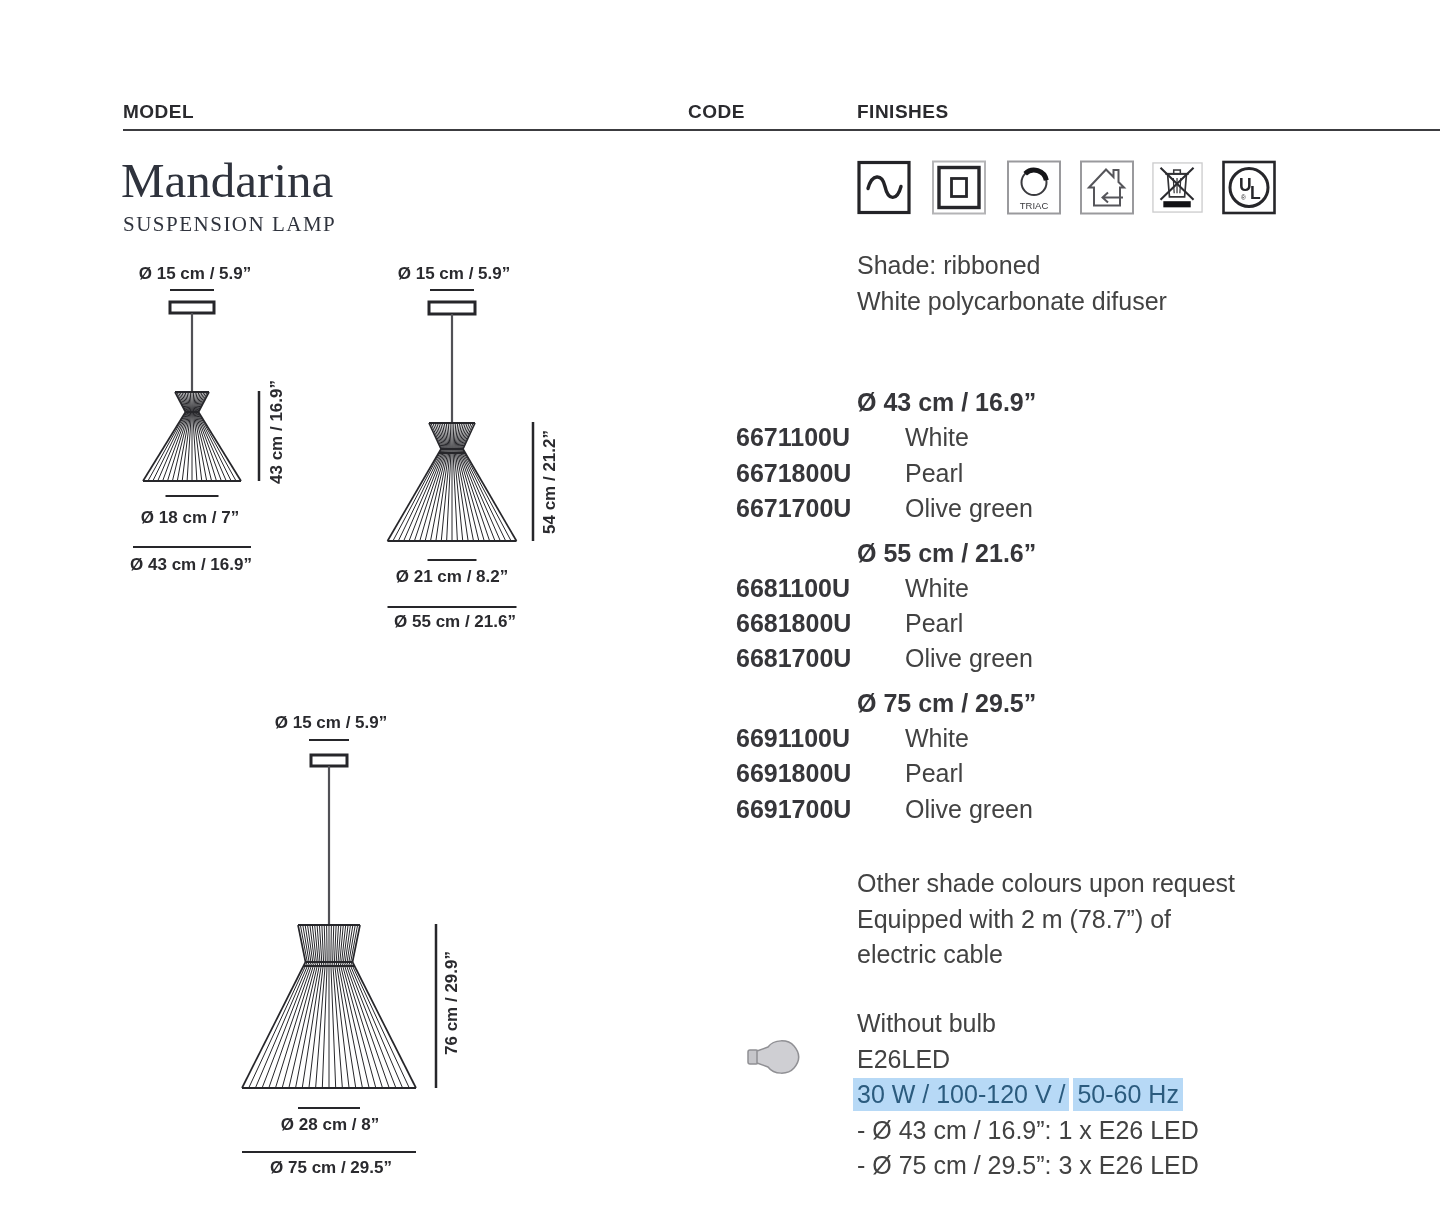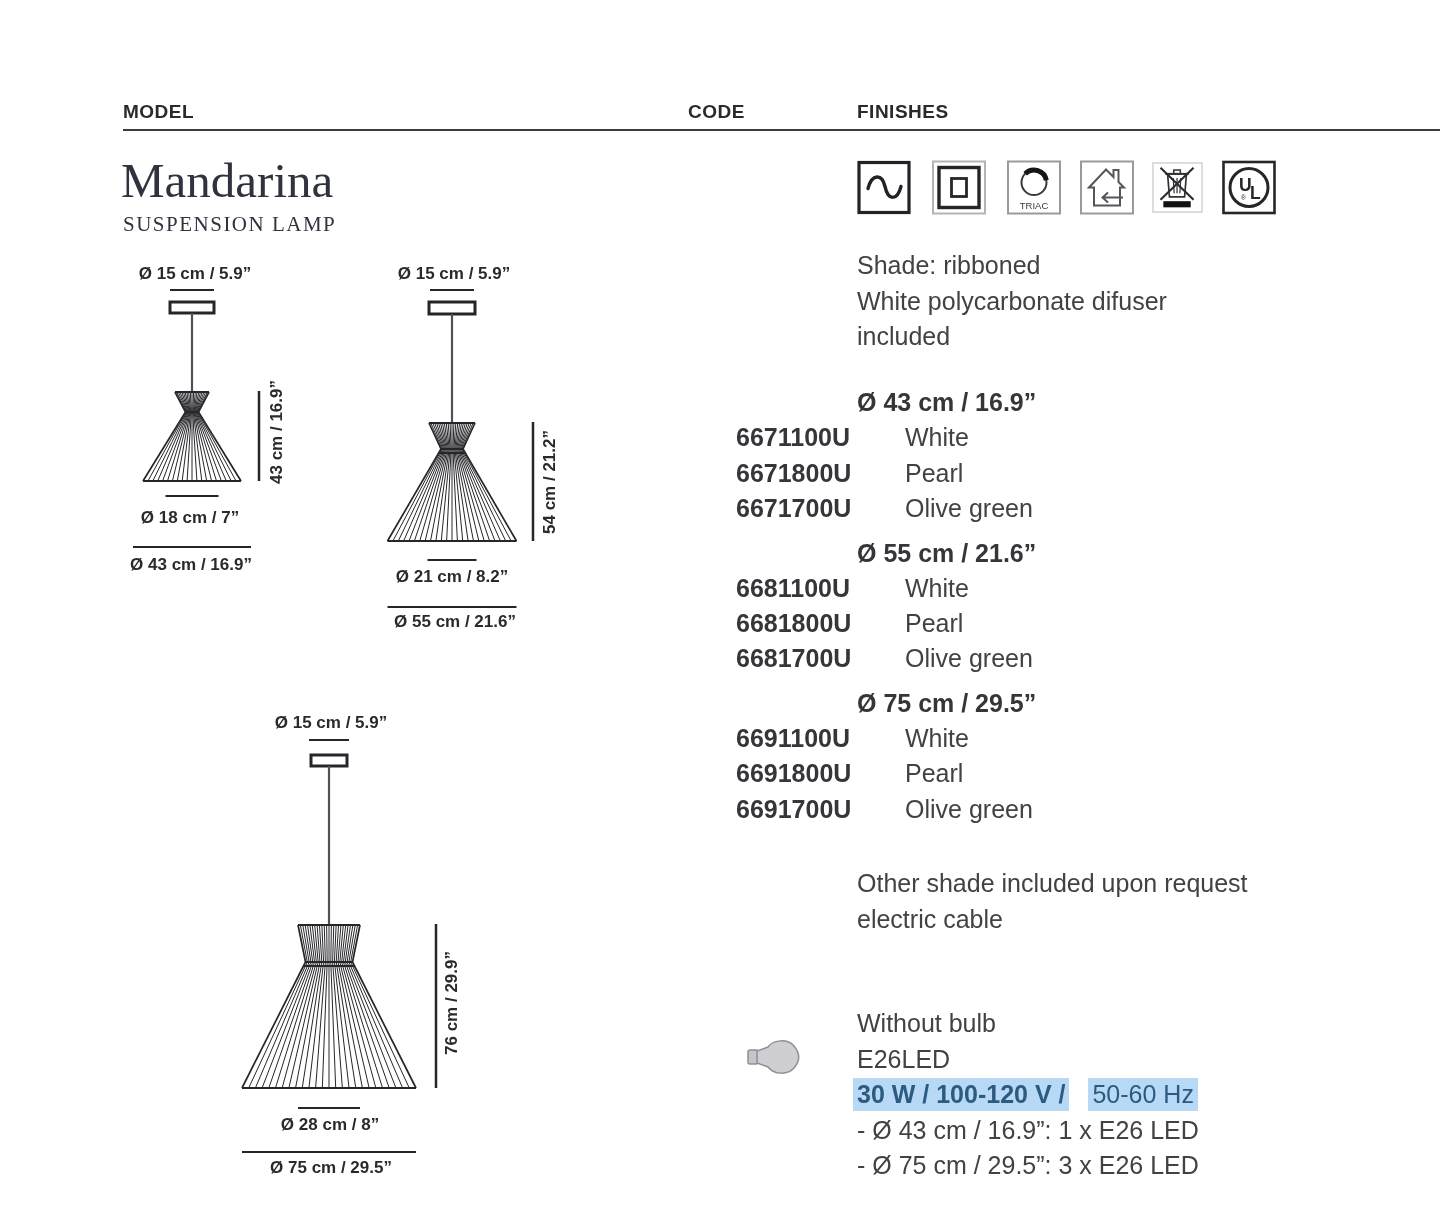--- a/index.html
+++ b/index.html
@@ -22,21 +22,21 @@
   .dlabel{position:absolute;font-size:17px;font-weight:bold;color:#2a2a2e;white-space:nowrap;transform:translate(-50%,-50%);}
   .dlabel.rot{transform:translate(-50%,-50%) rotate(-90deg);}
 
   
   .block{position:absolute;left:857px;font-size:25px;line-height:35.5px;color:#424242;white-space:nowrap;}
   .sizehead{position:absolute;left:857px;font-size:25px;font-weight:bold;color:#36363a;white-space:nowrap;}
   .crow{position:absolute;left:688px;height:36px;font-size:25px;white-space:nowrap;margin-left:48px;}
   .crow .code{font-weight:bold;color:#36363a;}
   .crow .fin{position:absolute;left:169px;color:#424242;}
   .hl{background:#b7d9f6;color:#2b5b7e;padding:2px 4px 3px 4px;}
-  .hl.a{margin-left:-4px;margin-right:19px;font-weight:bold;}
+  .hl.a{margin-left:-4px;margin-right:4px;}
 </style>
 </head>
 <body>
 
 <div id="page">
 
   <div class="abs colhead" style="left:123px;">MODEL</div>
   <div class="abs colhead" style="left:688px;">CODE</div>
   <div class="abs colhead" style="left:857px;">FINISHES</div>
   <div class="abs" id="rule"></div>
@@ -274,21 +274,20 @@
   <div class="dlabel" style="left:455px;top:622px;">Ø 55 cm / 21.6”</div>
 
   <div class="dlabel" style="left:331px;top:723px;">Ø 15 cm / 5.9”</div>
   <div class="dlabel rot" style="left:452px;top:1003px;">76 cm / 29.9”</div>
   <div class="dlabel" style="left:330px;top:1125px;">Ø 28 cm / 8”</div>
   <div class="dlabel" style="left:331px;top:1168px;">Ø 75 cm / 29.5”</div>
 
   <div class="block" style="top:248px;">
     <div>Shade: ribboned</div>
     <div>White polycarbonate difuser</div>
-    <div>included</div>
   </div>
 
   <div class="sizehead" style="top:388px;">Ø 43 cm / 16.9”</div>
   <div class="crow" style="top:423px;">
     <span class="code">6671100U</span>
     <span class="fin">White</span>
   </div>
   <div class="crow" style="top:459px;">
     <span class="code">6671800U</span>
     <span class="fin">Pearl</span>
@@ -320,21 +319,22 @@
   <div class="crow" style="top:759px;">
     <span class="code">6691800U</span>
     <span class="fin">Pearl</span>
   </div>
   <div class="crow" style="top:795px;">
     <span class="code">6691700U</span>
     <span class="fin">Olive green</span>
   </div>
 
   <div class="block" style="top:866px;">
-    <div>Other shade included upon request</div>
+    <div>Other shade colours upon request</div>
+    <div>Equipped with 2 m (78.7”) of</div>
     <div>electric cable</div>
   </div>
 
   <svg class="abs" style="left:744px;top:1036px;" width="64" height="42" viewBox="0 0 64 42">
     <rect x="4" y="14" width="10" height="14" rx="2" fill="#c6c6ca" stroke="#909094" stroke-width="1.5"></rect>
     <path d="M 13 15 L 24 11 C 30 3 44 3 50 10 C 56 17 56 25 50 32 C 44 39 30 39 24 31 L 13 27 Z" fill="#cfcfd3" stroke="#909094" stroke-width="1.5" stroke-linejoin="round"></path>
   </svg>
 
   <div class="block" style="top:1006px;">
     <div>Without bulb</div>

